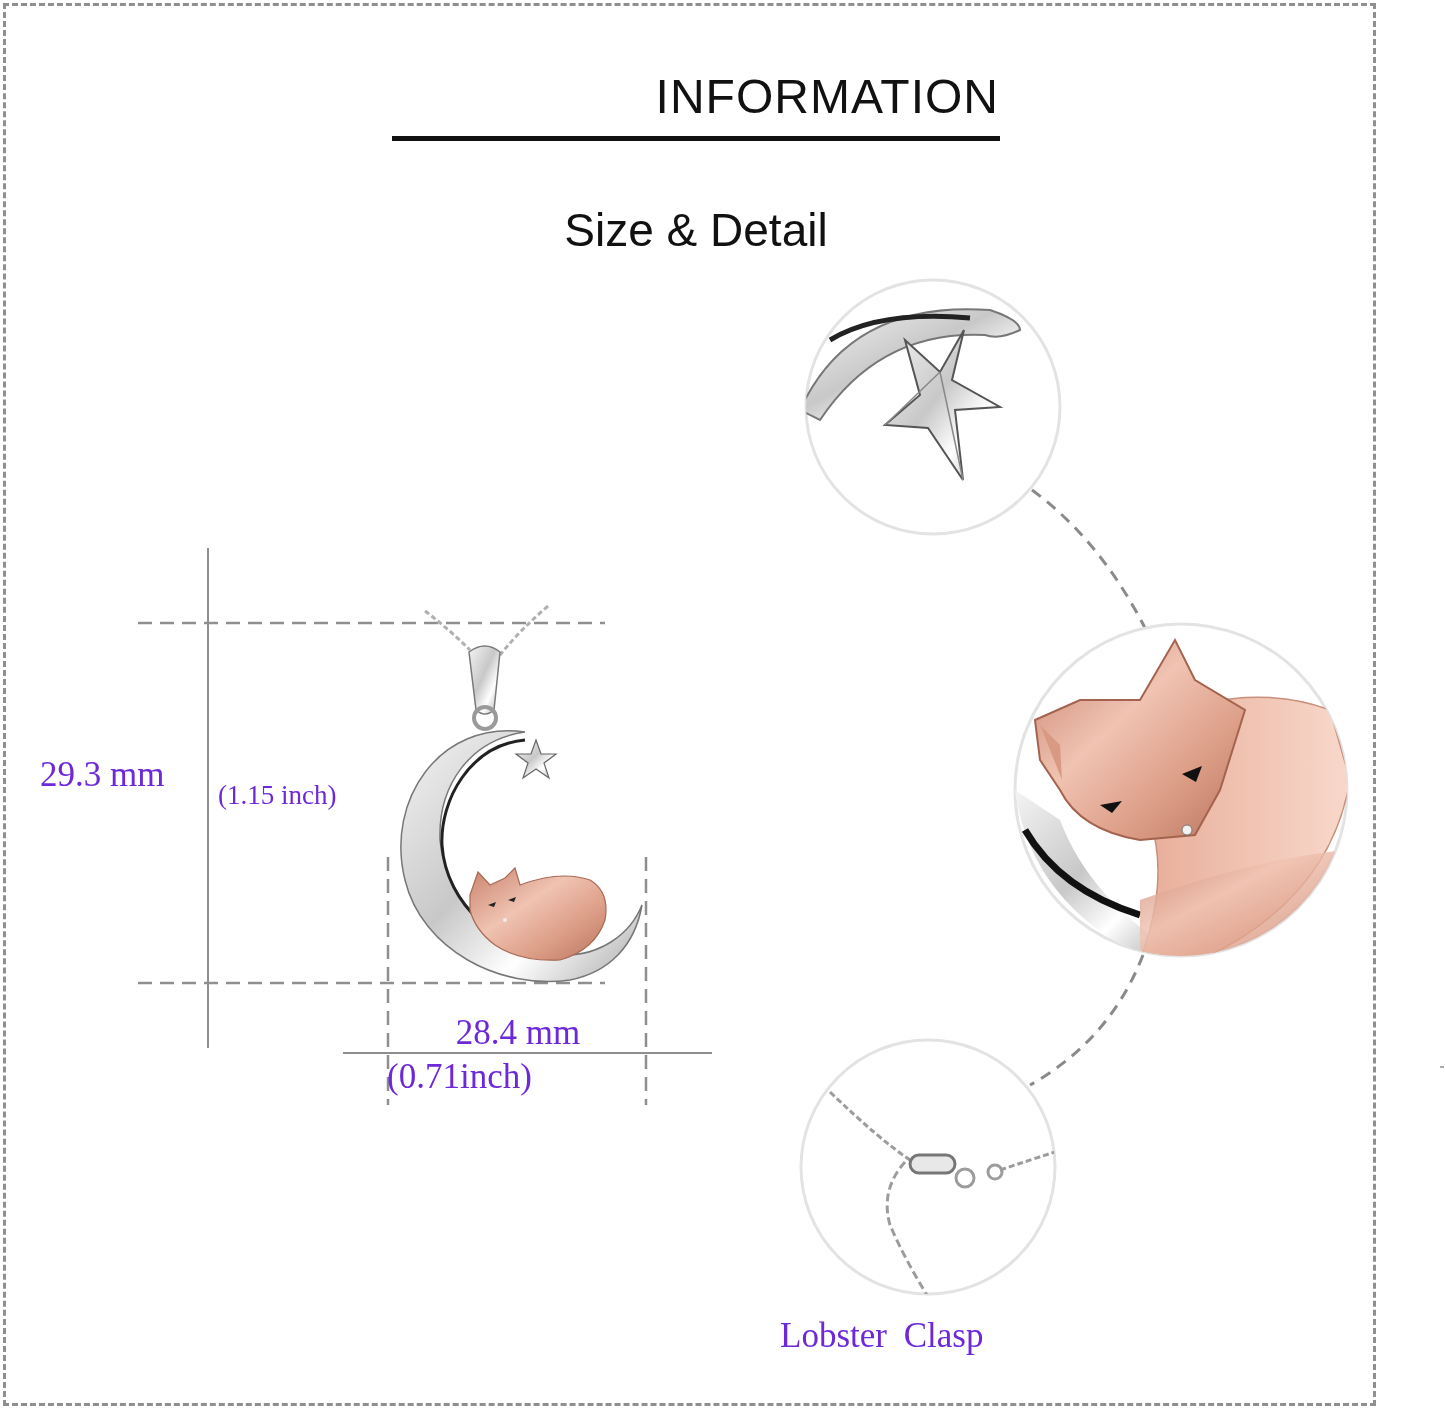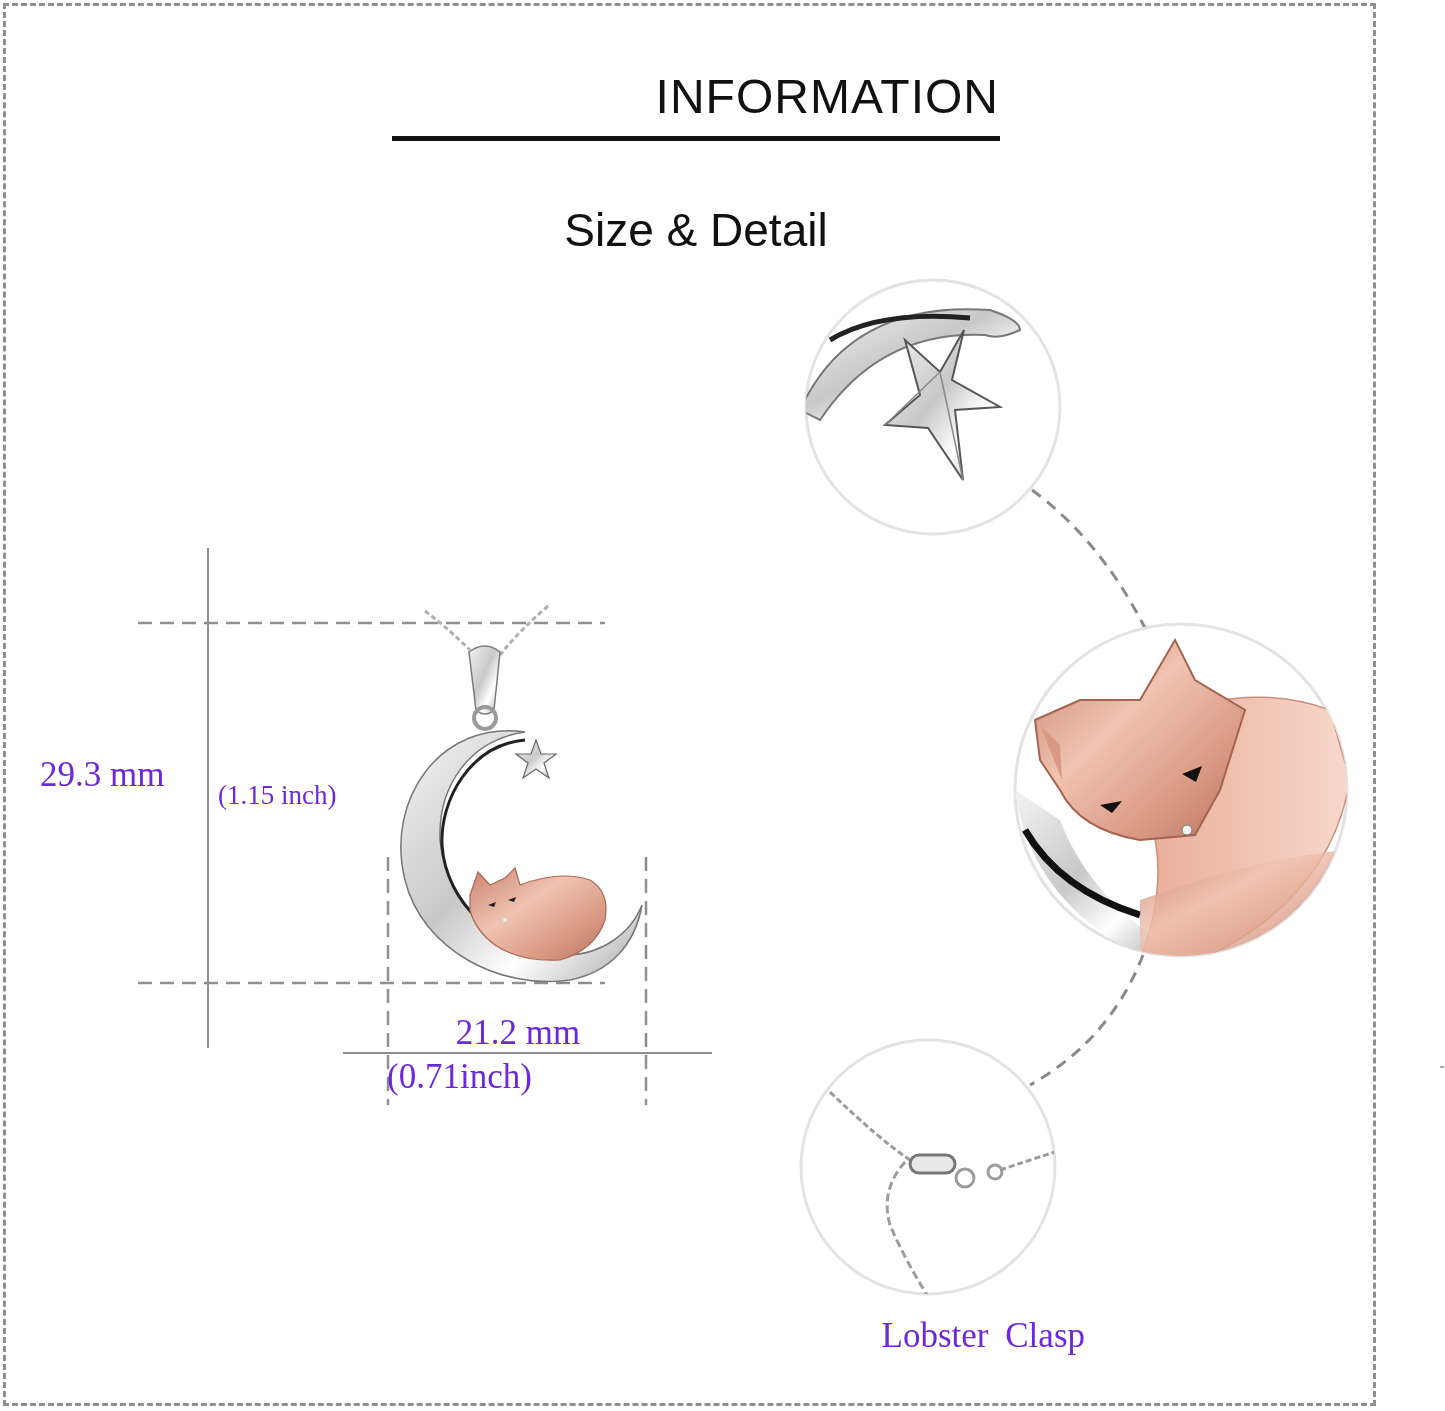--- a/index.html
+++ b/index.html
@@ -7,21 +7,21 @@
   .frame { position:absolute; left:3px; top:3px; width:1373px; height:1403px; border:3px dashed #8f8f8f; box-sizing:border-box; }
   .stray-dash { position:absolute; left:1440px; top:1066px; width:4px; height:2px; background:#aaa; }
   .title { position:absolute; left:393px; top:55px; width:606px; text-align:right; font-family:"Liberation Sans", sans-serif; font-size:48px; letter-spacing:1px; color:#111; line-height:84px; }
   .title-rule { position:absolute; left:392px; top:136px; width:608px; height:5px; background:#111; }
   .subtitle { position:absolute; left:393px; top:158px; width:606px; text-align:center; font-family:"Liberation Sans", sans-serif; font-size:46px; color:#111; line-height:56px;margin-top:44px; }
   .serif { font-family:"Liberation Serif", serif; color:#6d28d9; position:absolute; white-space:nowrap; }
   .h-label { left:40px; top:755px; font-size:35px; }
   .h-label-inch { left:218px; top:780px; font-size:27px; }
   .w-label { left:387px; top:1013px; width:262px; text-align:center; font-size:35px; }
   .w-label-inch { left:387px; top:1057px; width:262px; text-align:left; font-size:35px; }
-  .clasp-label { left:780px; top:1316px; width:305px; text-align:right; font-size:35px; word-spacing:8px; }
+  .clasp-label { left:780px; top:1316px; width:305px; text-align:left; font-size:35px; word-spacing:8px; }
   svg { position:absolute; left:0; top:0; }
 </style>
 </head>
 <body>
 
 <div class="frame"></div>
 <div class="stray-dash"></div>
 
 <div class="title">INFORMATION</div>
 <div class="title-rule"></div>
@@ -120,15 +120,15 @@
       <rect x="910" y="1155" width="45" height="18" rx="9" fill="#e8e8e8" stroke="#777"></rect>
       <circle cx="965" cy="1178" r="9"></circle>
       <circle cx="995" cy="1172" r="7"></circle>
       <path d="M905 1162 Q880 1190 890 1225 Q905 1260 930 1300" stroke-dasharray="8,4"></path>
     </g>
   </g>
 </svg>
 
 <div class="serif h-label">29.3 mm</div>
 <div class="serif h-label-inch">(1.15 inch)</div>
-<div class="serif w-label">21.2 mm</div>
+<div class="serif w-label">28.4 mm</div>
 <div class="serif w-label-inch">(0.71inch)</div>
 <div class="serif clasp-label">Lobster  Clasp</div>
 
 </body></html>

